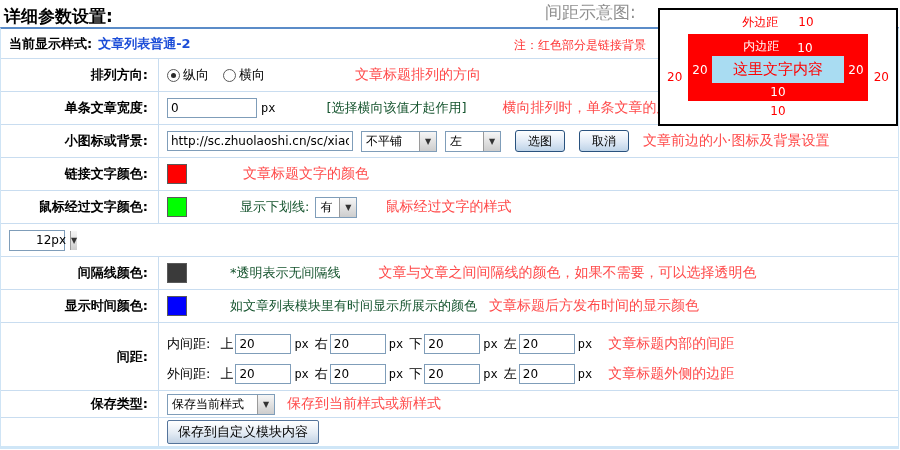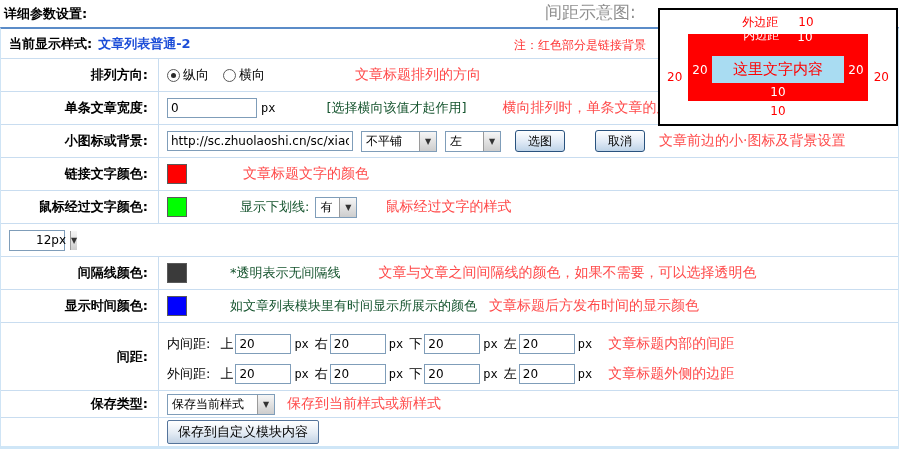--- a/index.html
+++ b/index.html
@@ -1,20 +1,20 @@
 <!DOCTYPE html>
 <html><head>
 <meta charset="utf-8">
 <style>
   * { margin:0; padding:0; box-sizing:border-box; }
   html,body { width:900px; height:450px; background:#fff; overflow:hidden;
     font-family:"DejaVu Sans","Liberation Sans",sans-serif; }
   body { position:relative; font-size:13px; color:#000; }
 
-  .page-title { position:absolute; left:4px; top:5px; font-weight:bold; font-size:13px; }
+  .page-title { position:absolute; left:4px; top:5px; font-weight:bold; font-size:17px; }
   .diagram-title { position:absolute; left:545px; top:1px; font-size:17px; color:#8f8f8f; }
 
   
   .table { position:absolute; left:0; top:27px; width:899px;
     border-top:2px solid #5b8cc8; border-left:1px solid #cfe4f5; border-right:1px solid #cfe4f5;
     border-bottom:3px solid #cfe6f7; background:#fff; }
   .row { display:flex; align-items:center; border-bottom:1px solid #c9ddf0; min-height:33px; position:relative; }
   .row-first { min-height:30px; padding-left:8px; }
   .label-cell { width:158px; min-width:158px; align-self:stretch; display:flex; align-items:center;
     justify-content:flex-end; padding-right:10px; border-right:1px solid #c9ddf0;
@@ -57,21 +57,21 @@
   .sp-dir { font-size:13px; margin:0 2px 0 6px; }
   .sp-unit { margin-left:3px; }
 
   
   .diagram { position:absolute; left:658px; top:8px; width:240px; height:118px;
     background:#fff; border:2px solid #000; z-index:10; }
   .dg-outer-top { height:24px; display:flex; align-items:center; justify-content:center; gap:20px;
     color:#f00; font-size:12px; }
   .dg-red { position:absolute; left:28px; right:28px; top:24px; height:67px; background:#f00; color:#fff; }
   .dg-in-top { height:22px; display:flex; align-items:flex-end; justify-content:center; gap:18px;
-    font-size:12px; padding-bottom:12px; }
+    font-size:12px; padding-bottom:1px; }
   .dg-mid { display:flex; align-items:center; height:27px; }
   .dg-in-num { width:24px; text-align:center; font-size:12px; color:#fff; }
   .dg-content { flex:1; height:27px; background:#a9dcf2; color:#f00; font-size:15px;
     display:flex; align-items:center; justify-content:center; white-space:nowrap; }
   .dg-in-bot { height:18px; display:flex; align-items:center; justify-content:center; font-size:12px; }
   .dg-side { position:absolute; top:60px; font-size:12px; color:#f00; }
   .dg-side-l { left:7px; } .dg-side-r { right:7px; }
   .dg-outer-bot { position:absolute; left:0; right:0; top:94px; text-align:center;
     color:#f00; font-size:12px; }
 </style>
@@ -138,21 +138,21 @@
       <input class="tin in-url" value="http://sc.zhuolaoshi.cn/sc/xiaotubiao" style="">
       <span class="sel" style="width:76px;margin-left:8px;">
         <span class="txt">不平铺</span>
         <span class="arw">▼</span>
       </span>
       <span class="sel" style="width:56px;margin-left:8px;">
         <span class="txt">左</span>
         <span class="arw">▼</span>
       </span>
       <button class="xp-btn" style="margin-left:14px;">选图</button>
-      <button class="xp-btn" style="margin-left:30px;">取消</button>
+      <button class="xp-btn" style="margin-left:14px;">取消</button>
       <span class="hint" style="margin-left:14px;">文章前边的小·图标及背景设置</span>
     </div>
   </div>
 
   <div class="row">
     <div class="label-cell">链接文字颜色:</div>
     <div class="content-cell">
       <span class="swatch" style="background: rgb(255, 0, 0);"></span>
       <span class="hint" style="margin-left:56px;">文章标题文字的颜色</span>
     </div>

